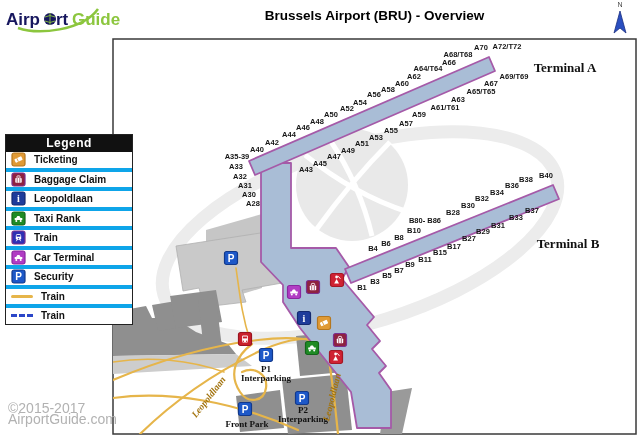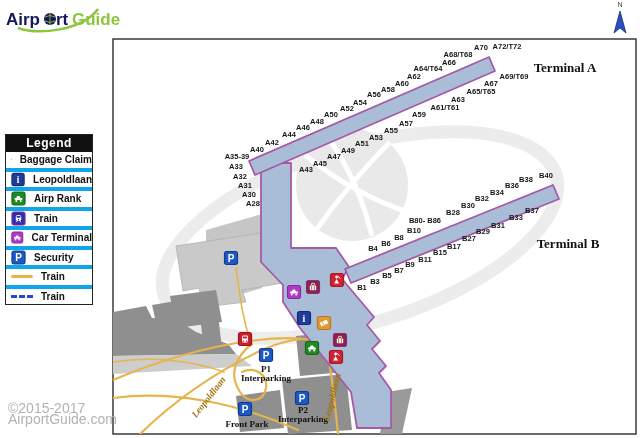--- a/index.html
+++ b/index.html
@@ -9,21 +9,21 @@
   #logo{position:absolute;left:4px;top:2px;width:130px;height:34px;}
   
   #title{position:absolute;left:113px;top:8px;width:523px;text-align:center;
          font-size:13.5px;font-weight:bold;color:#000;}
   
   #north{position:absolute;left:608px;top:1px;width:24px;height:36px;text-align:center;}
   #north .n{font-size:7px;color:#444;line-height:8px;}
   
   #map{position:absolute;left:0;top:0;}
   
-  #legend{position:absolute;left:5px;top:134px;width:88px;background:#fff;
+  #legend{position:absolute;left:5px;top:134px;width:128px;background:#fff;
           border:1.5px solid #222;box-sizing:border-box;}
   #legend .hdr{background:#111;color:#fff;font-weight:bold;font-size:12px;
                text-align:center;padding:1px 0 2px 0;letter-spacing:.5px;}
   #legend .row{display:flex;align-items:center;height:15.5px;border-top:4px solid #0ea5e9;
                padding-left:5px;}
   #legend .row:first-of-type{border-top:none;}
   #legend .lbl{font-size:10px;font-weight:bold;color:#111;margin-left:8px;white-space:nowrap;}
   #legend .sw{width:22px;height:3px;border-radius:2px;}
   #legend .sw.rail{height:0;border-top:3px dashed #2b46c8;border-radius:0;background:none!important;}
   
@@ -39,20 +39,21 @@
 
   <svg id="logo" viewBox="0 0 130 34">
     <path d="M14,26 C34,33 78,29 94,7" fill="none" stroke="#8cc63e" stroke-width="2.5"></path>
     <text x="2" y="23" font-size="17" font-weight="bold" fill="#17175e">Airp</text>
     <circle cx="46" cy="17" r="6" fill="#17175e"></circle>
     <path d="M41,15 q5,-3 10,0 M41,19 q5,3 10,0 M46,11 v12" stroke="#8cc63e" stroke-width="0.9" fill="none"></path>
     <text x="52" y="23" font-size="17" font-weight="bold" fill="#17175e">rt</text>
     <text x="68" y="23" font-size="17" font-weight="bold" fill="#8cc63e">Guide</text>
   </svg>
 
+  <div id="title">Brussels Airport (BRU) - Overview</div>
 
   <div id="north">
     <div class="n">N</div>
     <svg width="18" height="26" viewBox="0 0 18 26">
       <path d="M9,2 L3,24 L9,19 L15,24 Z" fill="#2a4fc0" stroke="#1a2f80" stroke-width="0.8"></path>
     </svg>
   </div>
 
   <svg id="map" width="640" height="438" viewBox="0 0 640 438">
     <defs>
@@ -256,20 +257,32 @@
         </g>
     </g>
   </svg>
 
   <div id="legend">
     <div class="hdr">Legend</div>
     <div id="legend-rows">
         <div class="row">
           <svg width="15" height="15" viewBox="-7.5 -7.5 15 15">
             <g>
+              <rect x="-6.5" y="-6.5" width="13" height="13" rx="2" fill="#e09a35" stroke="#b5771f" stroke-width="1.2"></rect>
+              <g transform="rotate(-25)">
+                <rect x="-3.8" y="-2" width="7.6" height="4" rx="0.8" fill="#ffffff"></rect>
+                <line x1="-1" y1="-2" x2="-1" y2="2" stroke="#e09a35" stroke-width="0.8"></line>
+              </g>
+            </g>
+          </svg>
+          <span class="lbl">Ticketing</span>
+        </div>
+        <div class="row">
+          <svg width="15" height="15" viewBox="-7.5 -7.5 15 15">
+            <g>
               <rect x="-6.5" y="-6.5" width="13" height="13" rx="2" fill="#8e2240" stroke="#7b2e8e" stroke-width="1.2"></rect>
               <rect x="-3.2" y="-1.6" width="6.4" height="4.8" rx="0.8" fill="#ffffff"></rect>
               <rect x="-1.6" y="-3.6" width="3.2" height="2.2" rx="0.8" fill="none" stroke="#ffffff" stroke-width="0.9"></rect>
               <line x1="-1.3" y1="-1.6" x2="-1.3" y2="3.2" stroke="#8e2240" stroke-width="0.7"></line>
               <line x1="1.3" y1="-1.6" x2="1.3" y2="3.2" stroke="#8e2240" stroke-width="0.7"></line>
             </g>
           </svg>
           <span class="lbl">Baggage Claim</span>
         </div>
         <div class="row">
@@ -283,21 +296,21 @@
         </div>
         <div class="row">
           <svg width="15" height="15" viewBox="-7.5 -7.5 15 15">
             <g>
               <rect x="-6.5" y="-6.5" width="13" height="13" rx="2" fill="#1f8b24" stroke="#14641a" stroke-width="1.2"></rect>
               <path d="M-3.8,1.6 h7.6 v-2.2 h-1.7 l-1.2,-1.8 h-2 l-1.3,1.8 h-1.4 z" fill="#ffffff"></path>
               <circle cx="-2.2" cy="2.4" r="1" fill="#ffffff"></circle>
               <circle cx="2.2" cy="2.4" r="1" fill="#ffffff"></circle>
             </g>
           </svg>
-          <span class="lbl">Airp Rank</span>
+          <span class="lbl">Taxi Rank</span>
         </div>
         <div class="row">
           <svg width="15" height="15" viewBox="-7.5 -7.5 15 15">
             <g>
               <rect x="-6.5" y="-6.5" width="13" height="13" rx="2" fill="#2f2fb4" stroke="#7b2e8e" stroke-width="1.2"></rect>
               <rect x="-2.7" y="-3.6" width="5.4" height="6.2" rx="1.8" fill="#ffffff"></rect>
               <rect x="-1.9" y="-2.6" width="3.8" height="1.8" fill="#2f2fb4"></rect>
               <circle cx="0" cy="1.2" r="0.75" fill="#2f2fb4"></circle>
               <line x1="-2.6" y1="3.6" x2="-1" y2="2.4" stroke="#ffffff" stroke-width="0.8"></line>
               <line x1="2.6" y1="3.6" x2="1" y2="2.4" stroke="#ffffff" stroke-width="0.8"></line>

